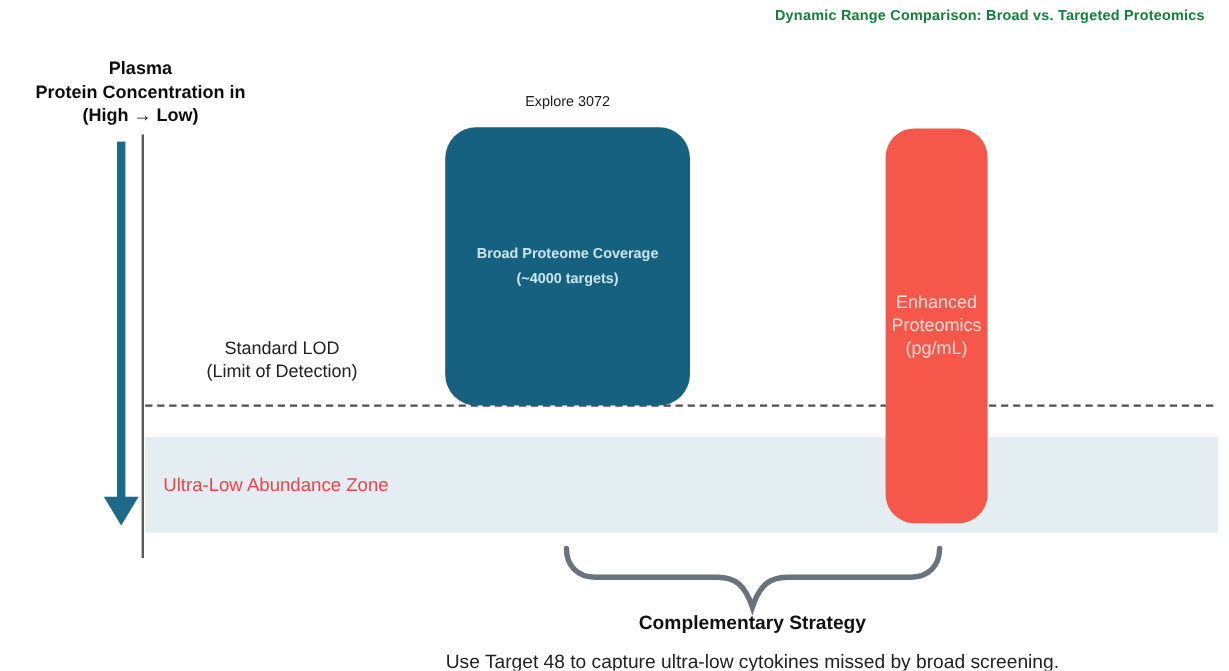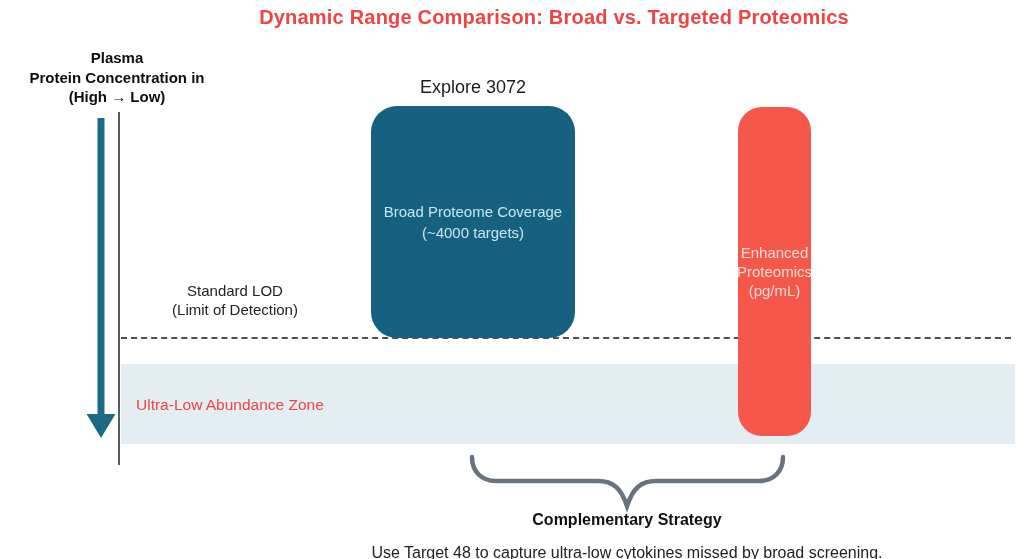--- a/index.html
+++ b/index.html
@@ -1,22 +1,22 @@
 <!DOCTYPE html>
 <html><head>
 <meta charset="utf-8">
 <style>
   html,body{margin:0;padding:0;background:#ffffff;}
   .stage{
     position:relative;width:1024px;height:559px;background:#ffffff;overflow:hidden;
     font-family:"Liberation Sans","DejaVu Sans",sans-serif;color:#1a1a1a;
   }
   .title{
-    position:absolute;left:104px;top:6px;width:900px;text-align:center;
-    font-size:20px;font-weight:bold;color:#ef4444;letter-spacing:.2px;
+    position:absolute;left:104px;top:6px;width:900px;text-align:right;
+    font-size:12px;font-weight:bold;color:#15803d;letter-spacing:.2px;
   }
   .axis-label{
     position:absolute;left:6px;top:48px;width:222px;text-align:center;
     font-size:15px;font-weight:bold;line-height:19.5px;color:#0d0d0d;
   }
   .axis-line{
     position:absolute;left:118px;top:112px;width:2px;height:353px;background:#5b5b5b;
   }
   .down-arrow{position:absolute;left:84px;top:110px;color:#1c6a88;}
   .lod-label{
@@ -27,35 +27,35 @@
     position:absolute;left:121px;top:337px;width:890px;height:0;
     border-top:2px dashed #4f4f4f;
   }
   .zone-band{
     position:absolute;left:121px;top:364px;width:894px;height:80px;background:#e4edf2;
   }
   .zone-label{
     position:absolute;left:136px;top:396px;font-size:15.5px;color:#ef4444;
   }
   .bar-header{
-    position:absolute;top:77px;text-align:center;font-size:18px;color:#1b1b1b;
+    position:absolute;top:77px;text-align:center;font-size:12px;color:#1b1b1b;
   }
   .explore-header{left:363px;width:220px;}
   .target-header{left:671px;width:220px;}
   .bar{
     position:absolute;display:flex;align-items:center;justify-content:center;
     text-align:center;
   }
   .explore-bar{
     left:371px;top:106px;width:204px;height:232px;border-radius:26px;
     background:#16617f;
   }
-  .explore-bar .bar-text{color:#c9e6f0;font-size:15px;line-height:21px;}
+  .explore-bar .bar-text{color:#c9e6f0;font-size:12px;line-height:21px;font-weight:bold;}
   .target-bar{
-    left:738px;top:107px;width:73px;height:329px;border-radius:24px;
+    left:738px;top:107px;width:85px;height:329px;border-radius:24px;
     background:#f5584b;
   }
   .target-bar .bar-text{color:#fbdad6;font-size:15px;line-height:19px;}
   .brace{position:absolute;left:465px;top:450px;color:#68737f;}
   .strategy{
     position:absolute;left:247px;top:511px;width:760px;text-align:center;
   }
   .strategy-title{font-size:16px;font-weight:bold;color:#111111;text-align:center;}
   .strategy-desc{font-size:16px;color:#222222;margin-top:15px;}
 </style>

